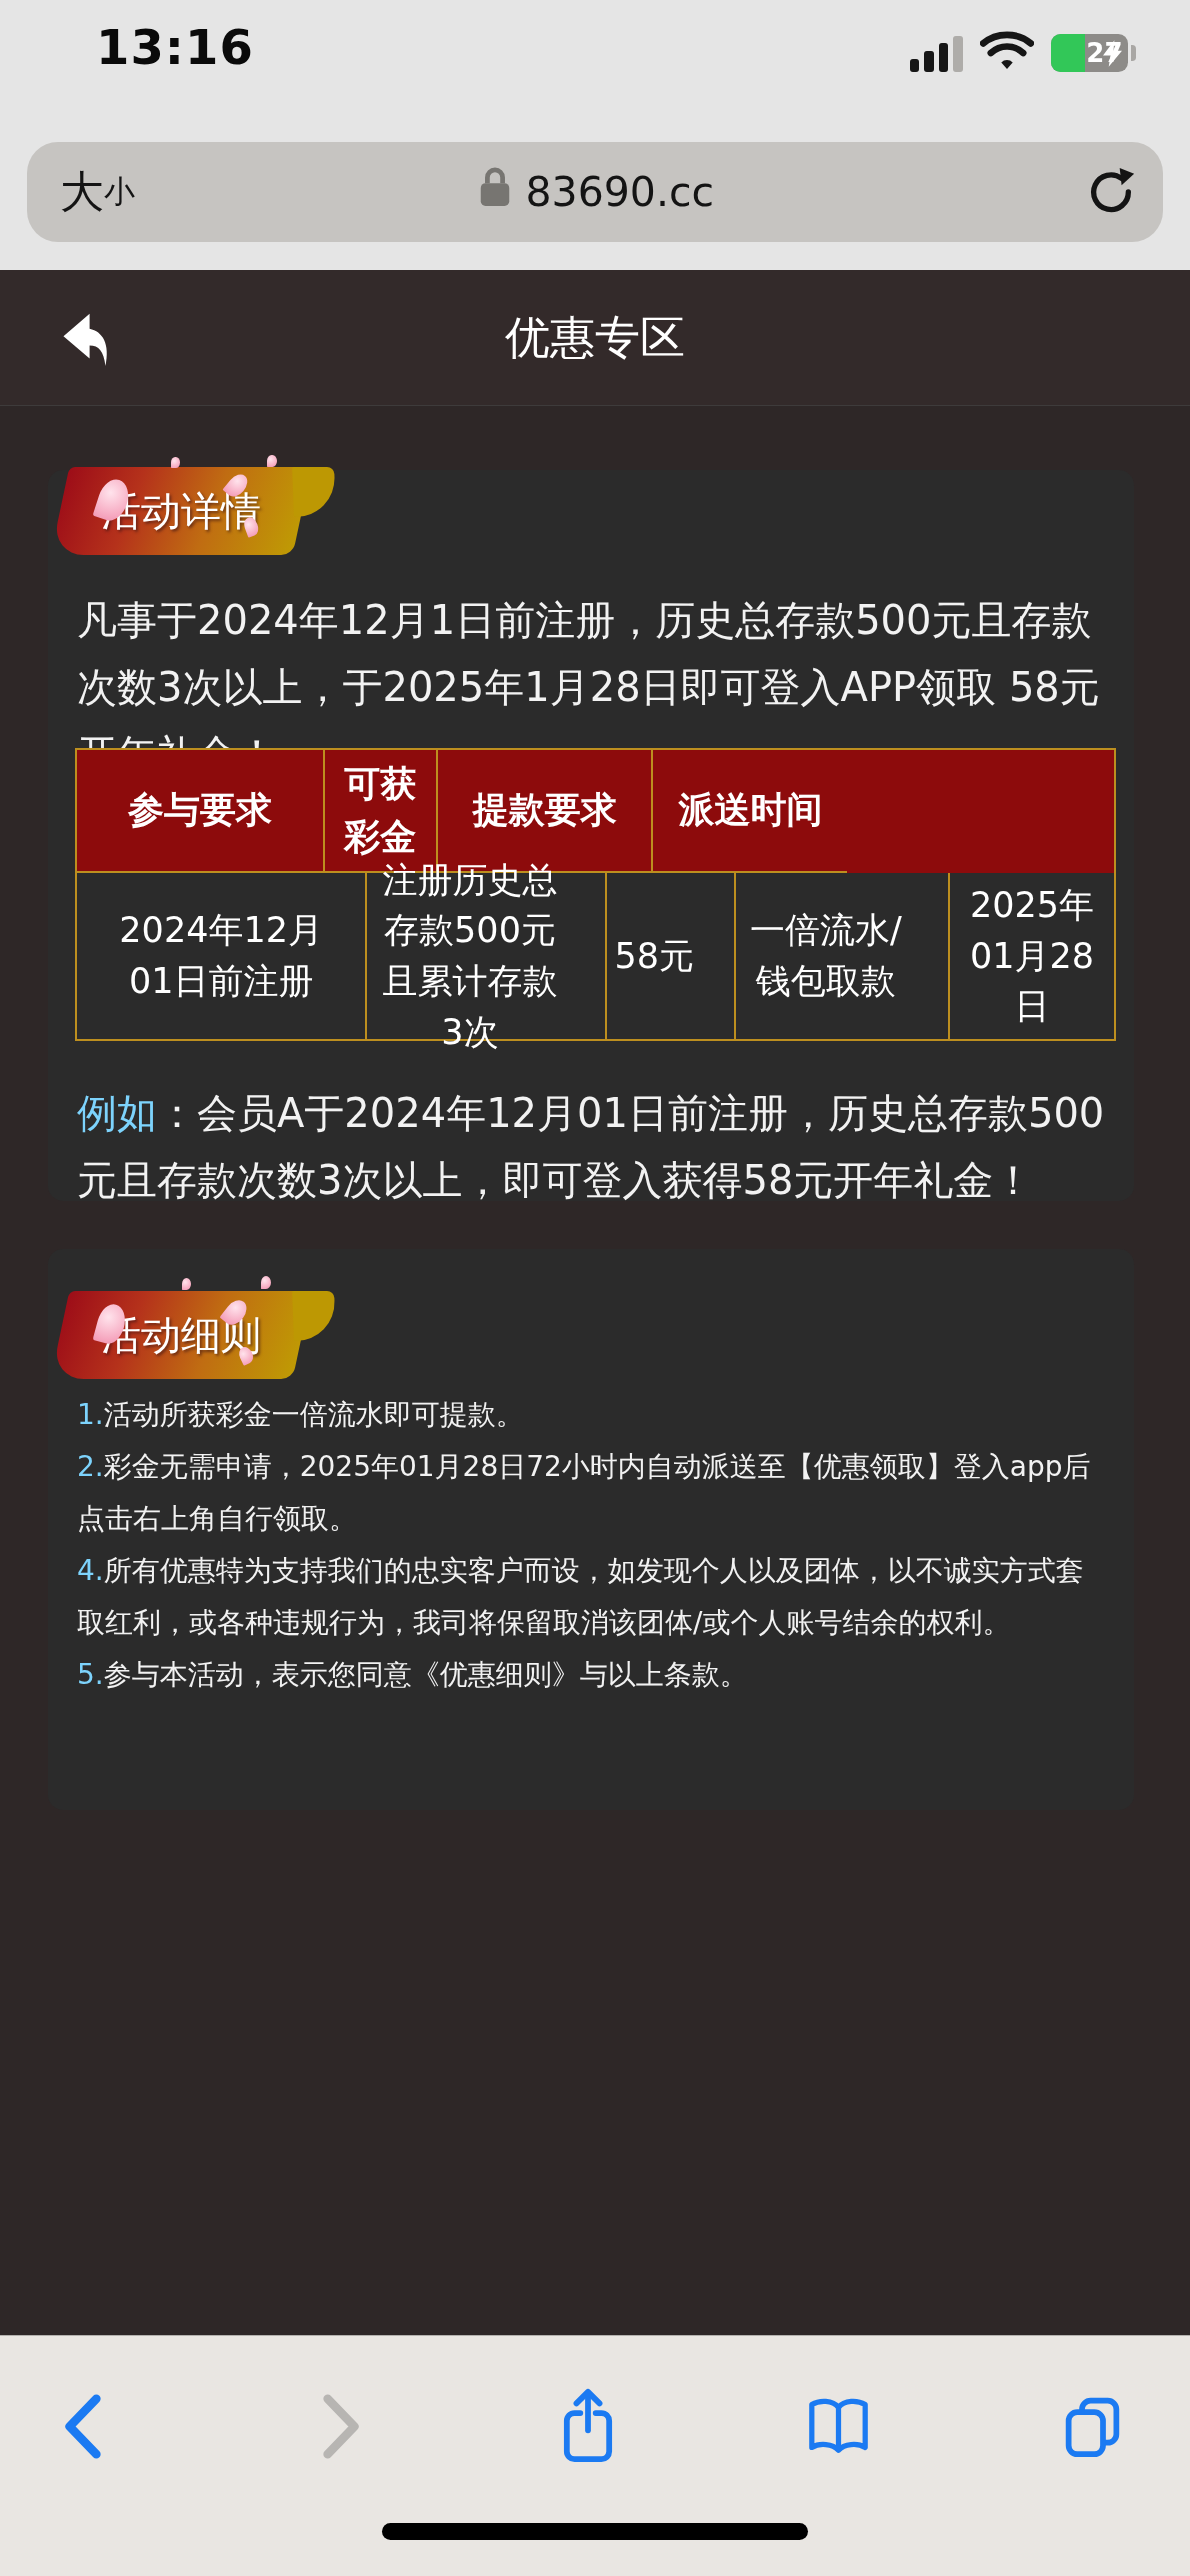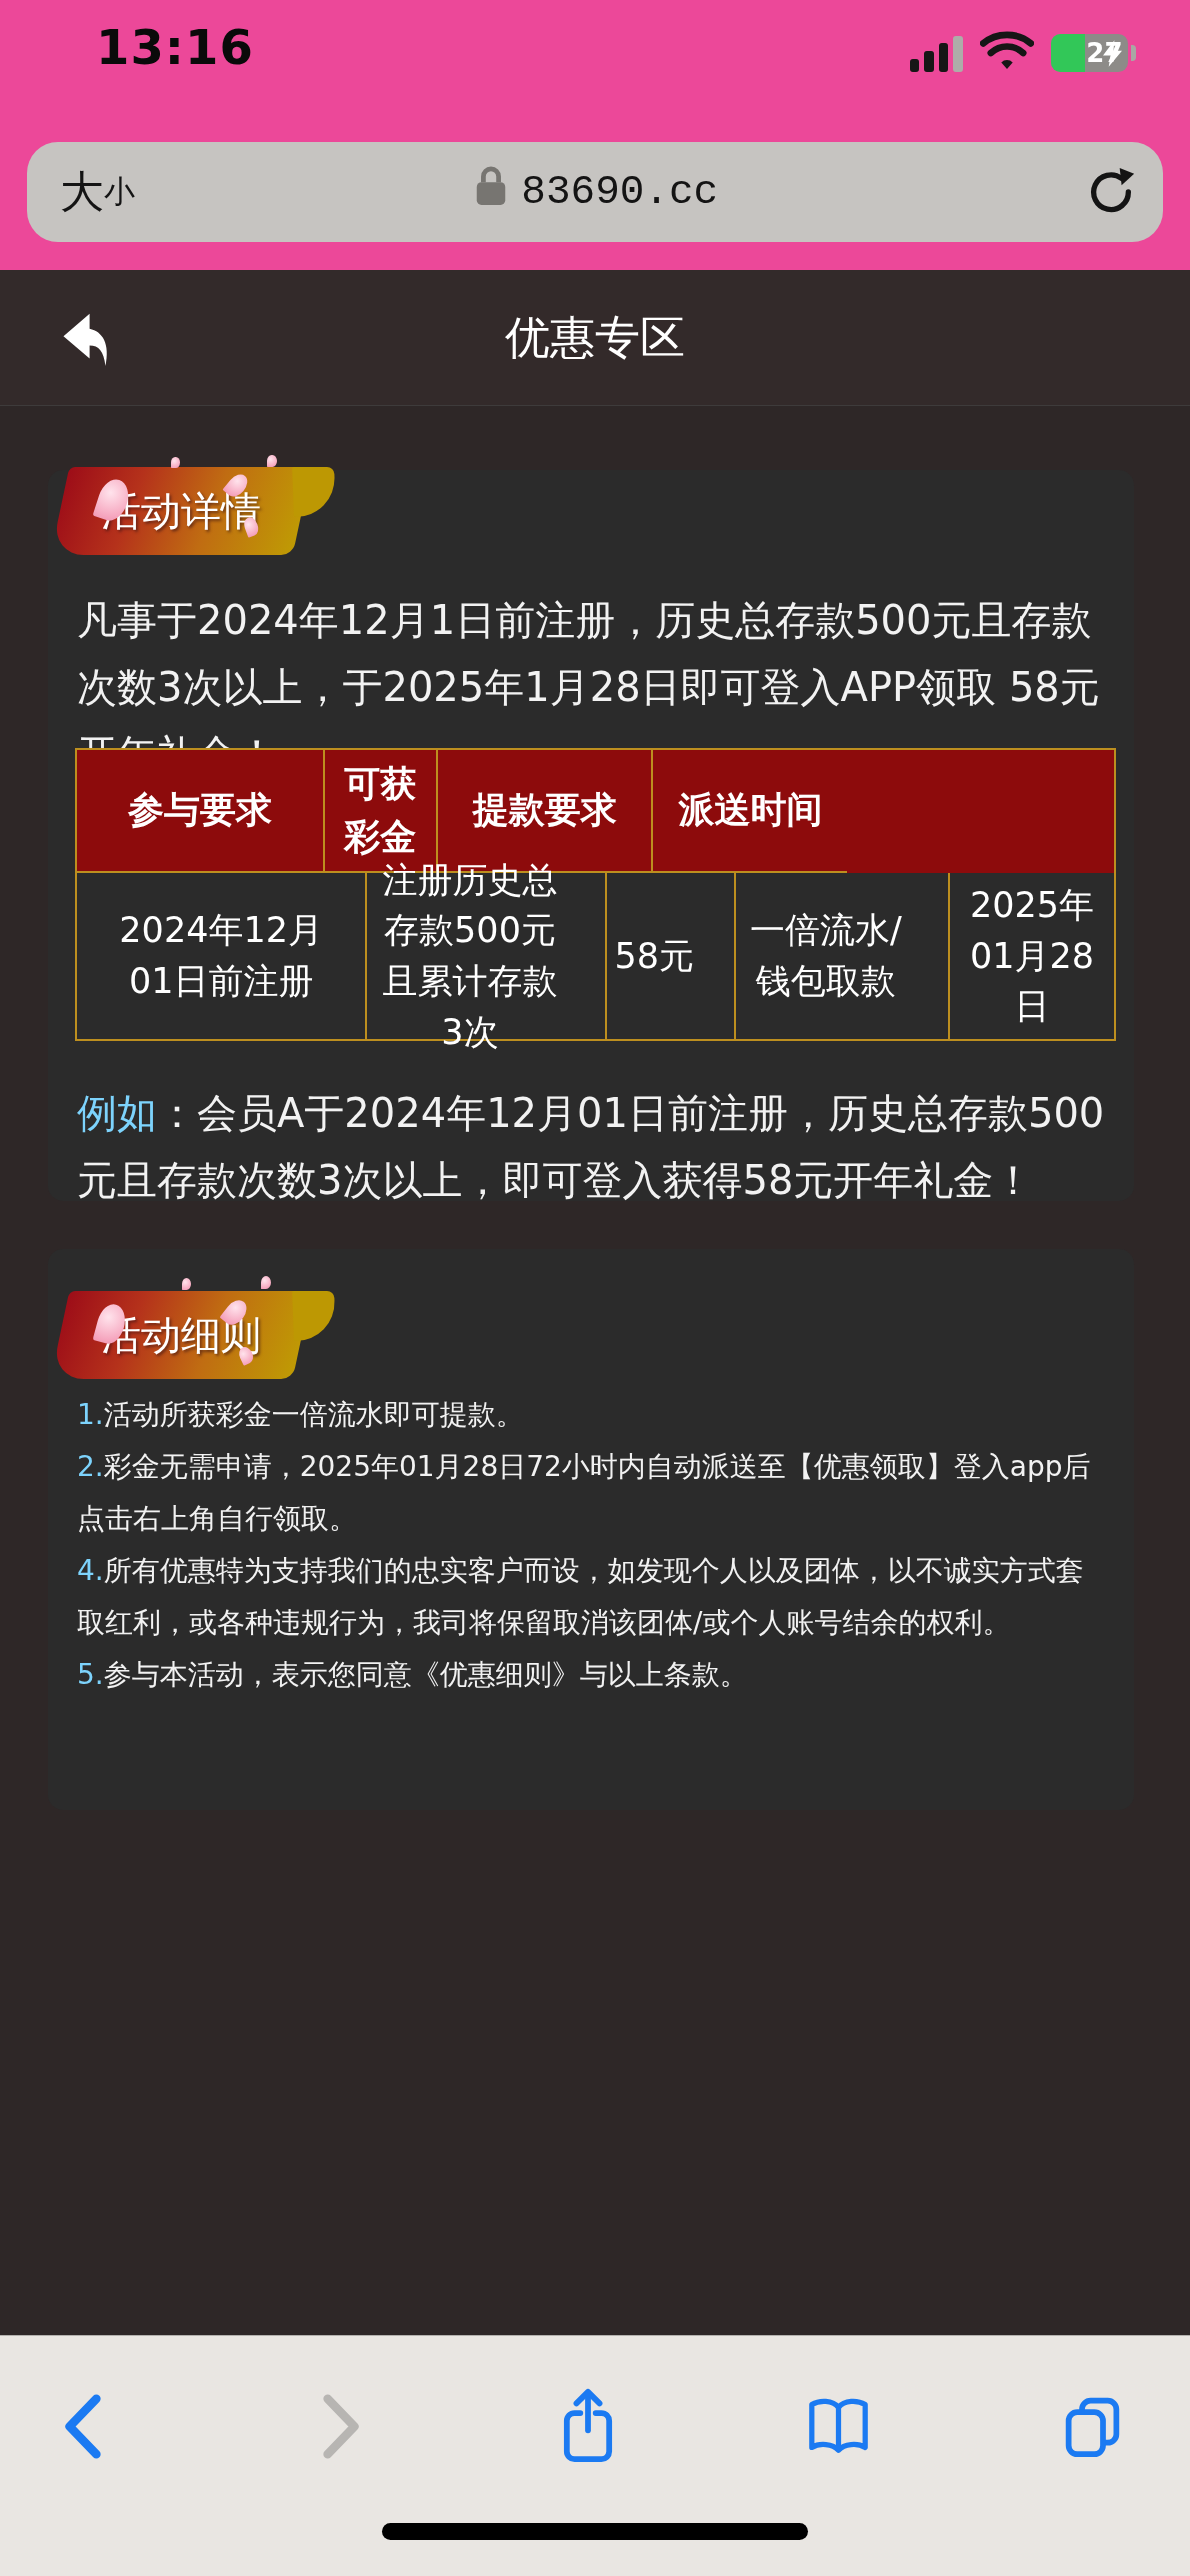--- a/index.html
+++ b/index.html
@@ -4,37 +4,37 @@
 <style>
   * { margin:0; padding:0; box-sizing:border-box; }
   html,body { width:1190px; height:2576px; }
   body {
     position:relative; overflow:hidden;
     background:#2e2727;
     font-family:"DejaVu Sans", sans-serif;
     -webkit-font-smoothing:antialiased;
   }
   
-  .chrome-top { position:absolute; top:0; left:0; width:1190px; height:270px; background:#ec4899; z-index:5; }
+  .chrome-top { position:absolute; top:0; left:0; width:1190px; height:270px; background:#e5e5e5; z-index:5; }
   .time { position:absolute; left:96px; top:19px; font-size:48px; font-weight:bold; color:#0a0a0a; letter-spacing:1px; }
   .status-icons { position:absolute; right:54px; top:31px; display:flex; align-items:center; gap:17px; }
   .sigbars { display:flex; align-items:flex-end; gap:4.8px; height:38px; }
   .sigbars i { display:block; width:9.6px; border-radius:2.9px; background:#161616; }
   .sigbars i:nth-child(1){height:13.4px}.sigbars i:nth-child(2){height:21px}
   .sigbars i:nth-child(3){height:29px}.sigbars i:nth-child(4){height:36px; background:#aeaca9;}
   .battery { position:relative; width:77px; height:38px; background:#8d8b88; border-radius:9.6px; overflow:hidden; }
   .battery .fill { position:absolute; left:0; top:0; bottom:0; width:45%; background:#32c758; }
   .battery .pct { position:absolute; left:3.8px; top:0; width:44px; height:38px; line-height:38px; text-align:center; font-size:26px; font-weight:bold; color:#fff;margin-left:28px; }
   .battery-nub { width:4.8px; height:15.3px; background:#a9a7a4; border-radius:0 3.8px 3.8px 0; margin-left:-13.4px; }
   .bolt { position:absolute; right:5.8px; top:5.8px; }
   
   .url-pill { position:absolute; left:27px; right:27px; top:142px; height:100px; background:#c6c4c1; border-radius:31px; display:flex; align-items:center; }
   .text-size { position:absolute; left:33px; top:0; height:100px; display:flex; align-items:center; color:#141414; }
   .text-size .big { font-size:44px; } .text-size .small { font-size:31px; }
-  .url-center { flex:1; display:flex; align-items:center; justify-content:center; gap:11.5px; font-size:41px; color:#141414;font-family:Liberation Mono, monospace; }
+  .url-center { flex:1; display:flex; align-items:center; justify-content:center; gap:11.5px; font-size:41px; color:#141414; }
   .reload { position:absolute; right:25px; top:23px; width:54px; height:54px; }
   
   .page-header { position:absolute; top:270px; left:0; width:1190px; height:136px; background:#332a2a; border-bottom:1.9px solid #3e3b3b; z-index:4; }
   .back-arrow { position:absolute; left:56px; top:40px; width:56px; height:58px; }
   .page-title { position:absolute; left:0; right:0; top:0; height:136px; line-height:136px; text-align:center; font-size:45px; color:#ffffff; }
   
   .card { position:absolute; left:48px; width:1086px; background:#2b2b2b; border-radius:15.3px; }
   #card-details { top:470px; height:731px; }
   #card-rules   { top:1249px; height:561px; }
   .badge { position:absolute; left:11.5px; width:242px; height:88px;

